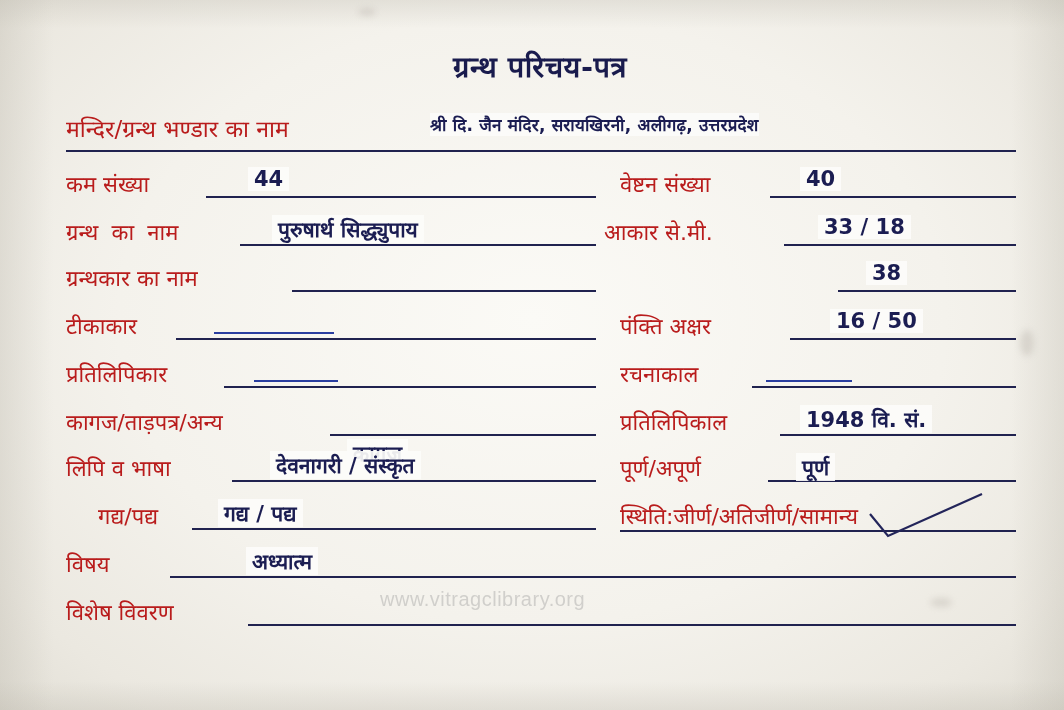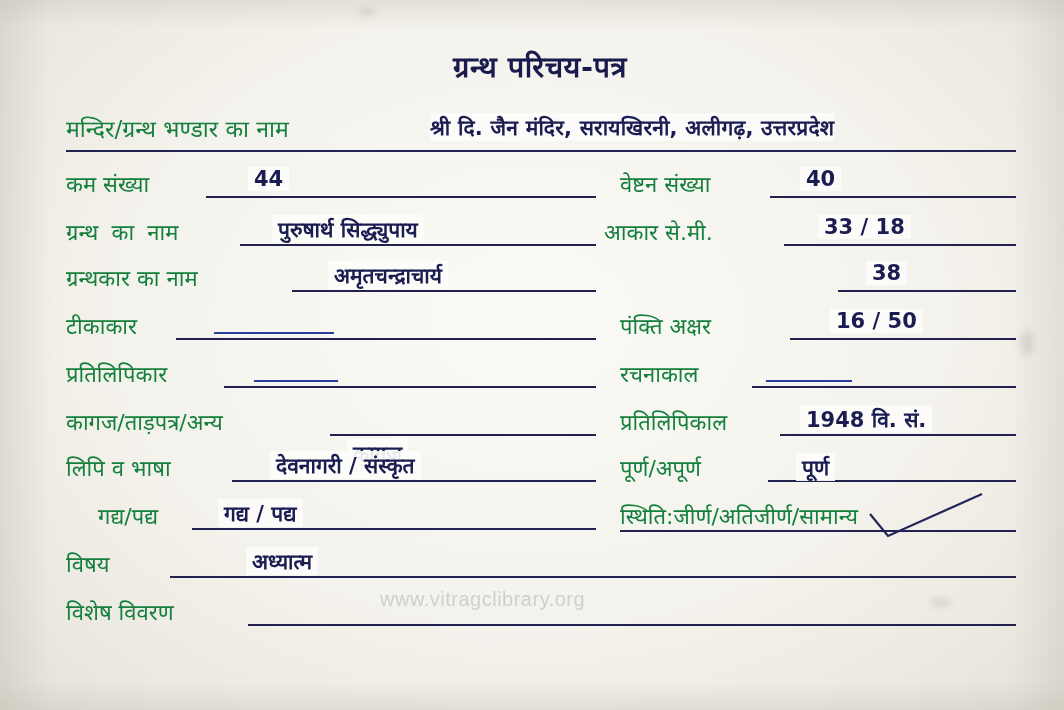--- a/index.html
+++ b/index.html
@@ -48,21 +48,21 @@
     font-size: 29px;
     font-weight: bold;
     letter-spacing: 0.5px;
     color: #191b4d;
   }
 
   
   .lbl {
     position: absolute;
     font-size: 22px;
-    color: #15803d;
+    color: #b91c1c;
     white-space: nowrap;
   }
   .val {
     position: absolute;
     font-size: 21px;
     font-weight: bold;
     color: #1b1d52;
     white-space: nowrap;
     background: rgba(252,252,250,0.92);
     padding: 0 6px;
@@ -72,21 +72,21 @@
     position: absolute;
     height: 0;
     border-top: 2px solid #20224f;
     z-index: 1;
   }
   .rule.blue { border-top: 2.4px solid #2a3ea0; }
 
   
   .hdr-val {
     position: absolute;
-    font-size: 21px;
+    font-size: 17px;
     font-weight: bold;
     letter-spacing: .2px;
     color: #1b1d52;
     white-space: nowrap;
     background: rgba(252,252,250,0.9);
     z-index: 3;
   }
 
   
   .strike {
@@ -143,21 +143,20 @@
 
   <div class="lbl" style="left:66px; top:216px;font-family:Liberation Mono, monospace;">ग्रन्थ का नाम</div>
   <div class="val" style="left:272px; top:215px;">पुरुषार्थ सिद्ध्युपाय</div>
   <div class="rule" style="left:240px; top:244px; width:356px;"></div>
 
   <div class="lbl" style="left:604px; top:216px;">आकार से.मी.</div>
   <div class="val" style="left:818px; top:215px;">33 / 18</div>
   <div class="rule" style="left:784px; top:244px; width:232px;"></div>
 
   <div class="lbl" style="left:66px; top:262px;">ग्रन्थकार का नाम</div>
-  <div class="val" style="left:328px; top:261px;">अमृतचन्द्राचार्य</div>
   <div class="rule" style="left:292px; top:290px; width:304px;"></div>
 
   <div class="val" style="left:866px; top:261px;">38</div>
   <div class="rule" style="left:838px; top:290px; width:178px;"></div>
 
   <div class="lbl" style="left:66px; top:310px;">टीकाकार</div>
   <div class="val" style="left:200px; top:309px;"></div>
   <div class="rule" style="left:176px; top:338px; width:420px;"></div>
   <div class="rule blue" style="left:214px; top:332px; width:120px;"></div>
 

